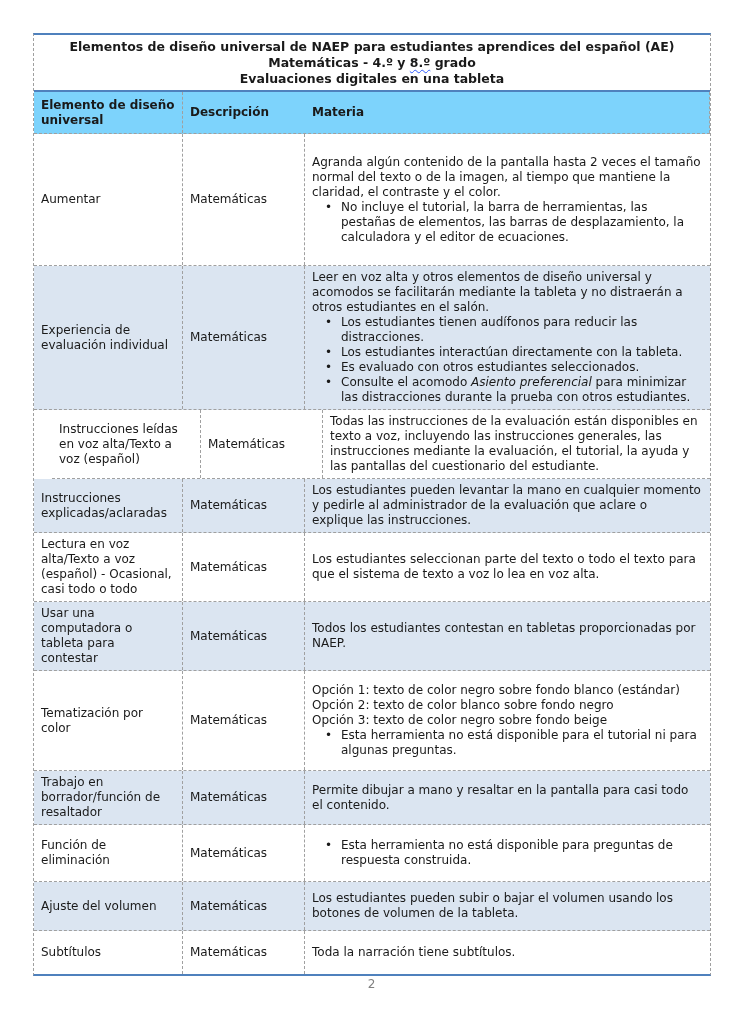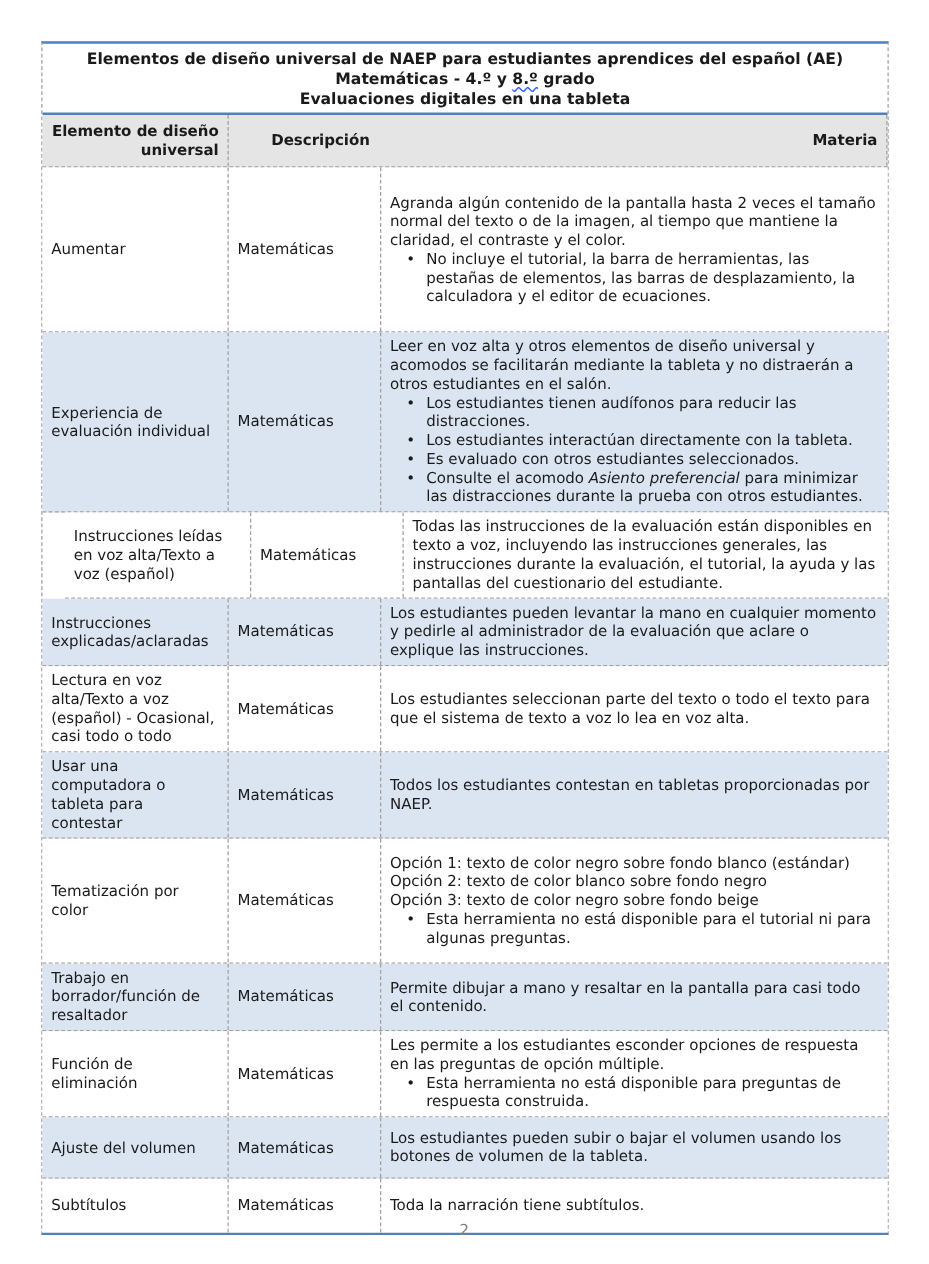--- a/index.html
+++ b/index.html
@@ -22,21 +22,21 @@
   }
   .squiggle {
     text-decoration-line:underline; text-decoration-style:wavy;
     text-decoration-color:#2f5bff; text-decoration-thickness:1px;
     text-underline-offset:2px;
   }
   .header-row, .row {
     display:grid; grid-template-columns:149px 122px 1fr;
   }
   .header-row {
-    background:#e5e5e5; border-bottom:1px dashed #a0a0a0; min-height:42px;text-align:right;
+    background:#7dd3fc; border-bottom:1px dashed #a0a0a0; min-height:42px;
   }
   .header-row .cell { font-weight:bold; font-size:12px; line-height:15px; }
   .cell {
     padding:4px 7px; font-size:12px; line-height:15px;
     display:flex; flex-direction:column; justify-content:center;
   }
   .c-el, .c-sub { border-right:1px dashed #a0a0a0; }
   .c-desc { padding-right:9px; }
   .row { border-bottom:1px dashed #a0a0a0; background:#ffffff; }
   #rows .row:last-child { border-bottom:none; }
@@ -107,21 +107,21 @@
           <div class="bullet">
             <span class="dot">•</span>
             <span class="btxt"><span>Consulte el acomodo </span><span class="run-italic">Asiento preferencial</span><span> para minimizar las distracciones durante la prueba con otros estudiantes.</span></span>
           </div>
         </div>
       </div>
       <div class="row">
         <div class="cell c-el">Instrucciones leídas en voz alta/Texto a voz (español)</div>
         <div class="cell c-sub">Matemáticas</div>
         <div class="cell c-desc">
-          <div class="para"><span>Todas las instrucciones de la evaluación están disponibles en texto a voz, incluyendo las instrucciones generales, las instrucciones durante la evaluación, el tutorial, la ayuda y las pantallas del cuestionario del estudiante.</span></div>
+          <div class="para"><span>Todas las instrucciones de la evaluación están disponibles en texto a voz, incluyendo las instrucciones generales, las instrucciones mediante la evaluación, el tutorial, la ayuda y las pantallas del cuestionario del estudiante.</span></div>
         </div>
       </div>
       <div class="row shaded">
         <div class="cell c-el">Instrucciones explicadas/aclaradas</div>
         <div class="cell c-sub">Matemáticas</div>
         <div class="cell c-desc">
           <div class="para"><span>Los estudiantes pueden levantar la mano en cualquier momento y pedirle al administrador de la evaluación que aclare o explique las instrucciones.</span></div>
         </div>
       </div>
       <div class="row">
@@ -155,21 +155,20 @@
         <div class="cell c-el">Trabajo en borrador/función de resaltador</div>
         <div class="cell c-sub">Matemáticas</div>
         <div class="cell c-desc">
           <div class="para"><span>Permite dibujar a mano y resaltar en la pantalla para casi todo el contenido.</span></div>
         </div>
       </div>
       <div class="row">
         <div class="cell c-el">Función de eliminación</div>
         <div class="cell c-sub">Matemáticas</div>
         <div class="cell c-desc">
-          <div class="para"><span>Les permite a los estudiantes esconder opciones de respuesta en las preguntas de opción múltiple.</span></div>
           <div class="bullet">
             <span class="dot">•</span>
             <span class="btxt"><span>Esta herramienta no está disponible para preguntas de respuesta construida.</span></span>
           </div>
         </div>
       </div>
       <div class="row shaded">
         <div class="cell c-el">Ajuste del volumen</div>
         <div class="cell c-sub">Matemáticas</div>
         <div class="cell c-desc">

